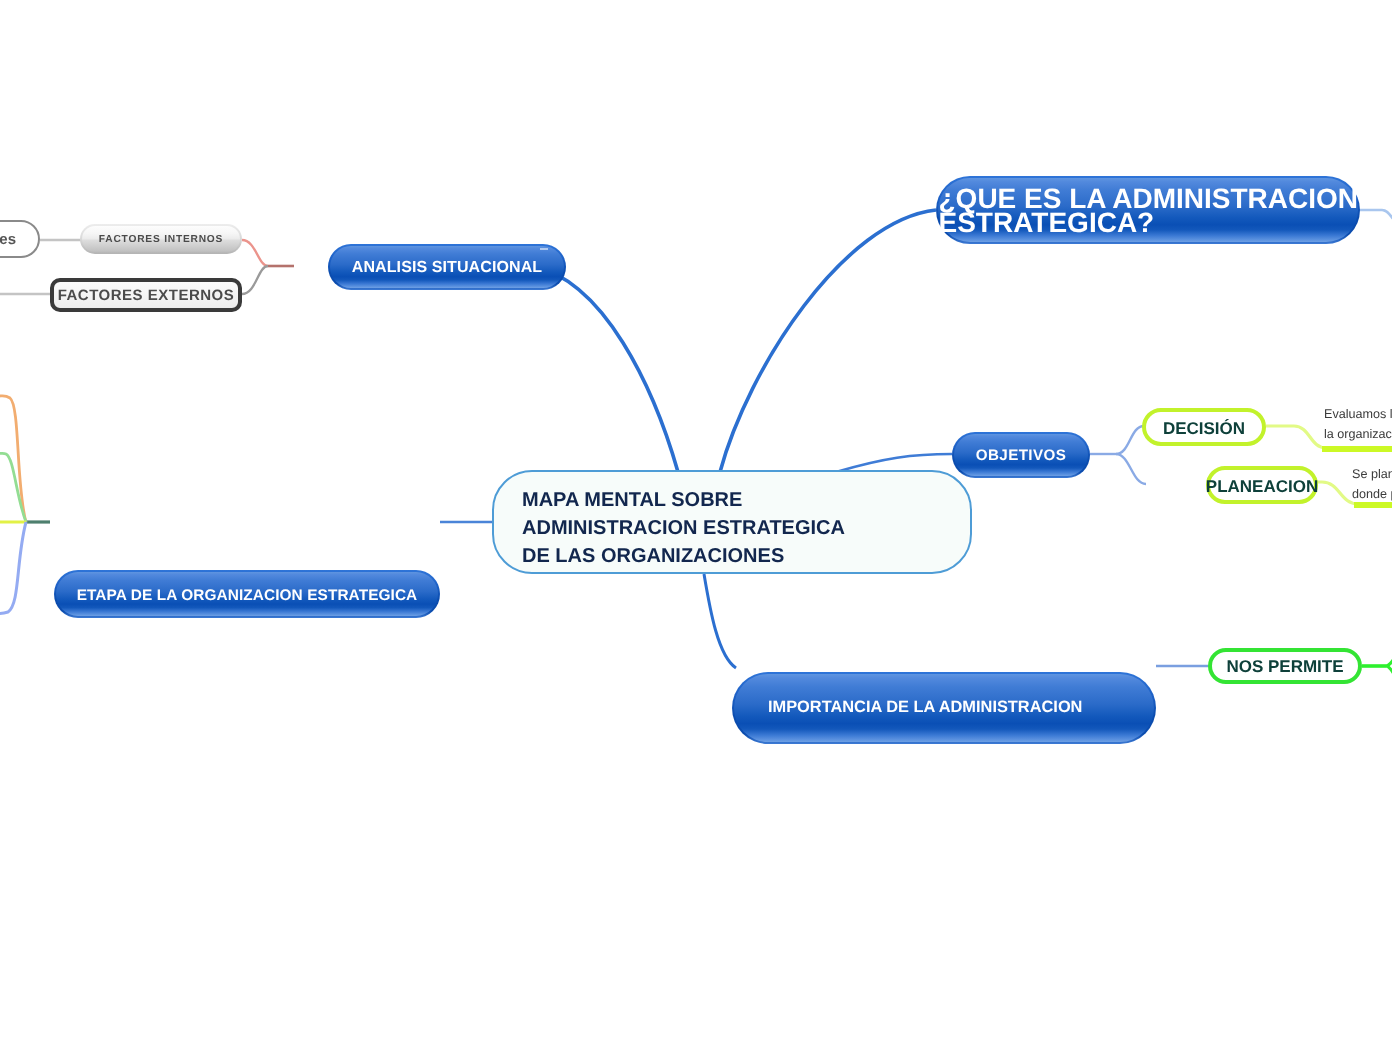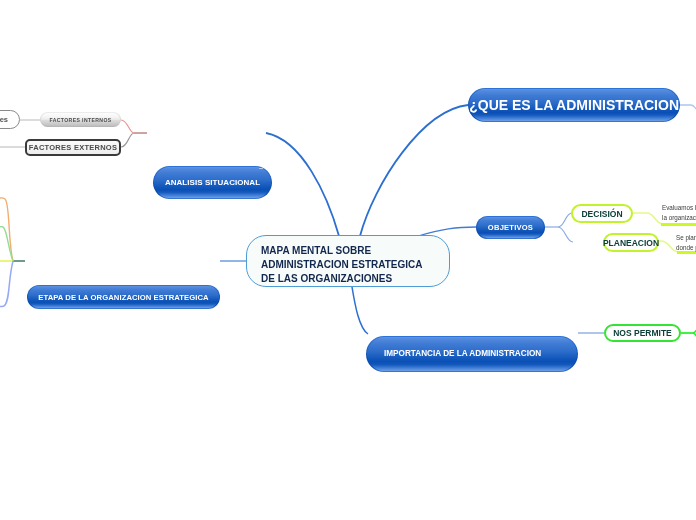--- a/index.html
+++ b/index.html
@@ -125,35 +125,36 @@
     <path d="M677,252.5 L696,252.5" fill="none" stroke="#ccf926" stroke-width="3"></path>
 
     <path d="M578,333 L604,333" fill="none" stroke="#7a9fe0" stroke-width="1.2"></path>
     <path d="M681,333 L693,333" fill="none" stroke="#2ef02e" stroke-width="1.8"></path>
     <path d="M693,333 C696,333 697,327 702,326" fill="none" stroke="#2ef02e" stroke-width="1.6"></path>
     <path d="M693,333 C696,333 697,340 702,341" fill="none" stroke="#2ef02e" stroke-width="1.6"></path>
 
     <path d="M679,105 L691,105 C695,105 696,111 701,113" fill="none" stroke="#a9c6ee" stroke-width="1.3"></path>
   </svg>
 
-  <div class="node center-node" style="left:246px;top:235px;width:204px;height:52px;padding:8px 0 0 14px;font-size:10px;line-height:14px;">
+  <div class="node center-node" style="left:246px;top:235px;width:240px;height:52px;padding:8px 0 0 14px;font-size:10px;line-height:14px;">
     <div>
       <div>MAPA MENTAL SOBRE</div>
       <div>ADMINISTRACION ESTRATEGICA</div>
       <div>DE LAS ORGANIZACIONES</div>
     </div>
   </div>
 
   <div class="node blue" style="left:468px;top:88px;width:212px;height:34px;justify-content:flex-end;padding-left:17px;font-size:14px;line-height:12px;letter-spacing:0px;">
     <div>
       <div>¿QUE ES LA ADMINISTRACION</div>
+      <div>ESTRATEGICA?</div>
     </div>
   </div>
 
-  <div class="node blue gloss" style="left:153px;top:122px;width:119px;height:33px;font-size:8px;letter-spacing:0.05px;margin-top:44px;">
+  <div class="node blue gloss" style="left:164px;top:122px;width:119px;height:23px;font-size:8px;letter-spacing:0.05px;">
     <span>ANALISIS SITUACIONAL</span>
   </div>
 
   <div class="node blue" style="left:27px;top:249px;width:193px;height:24px;font-size:7.7px;letter-spacing:0.05px;margin-top:36px;">
     <span>ETAPA DE LA ORGANIZACION ESTRATEGICA</span>
   </div>
 
   <div class="node blue" style="left:476px;top:216px;width:69px;height:23px;font-size:7.6px;letter-spacing:0.2px;">
     <span>OBJETIVOS</span>
   </div>

